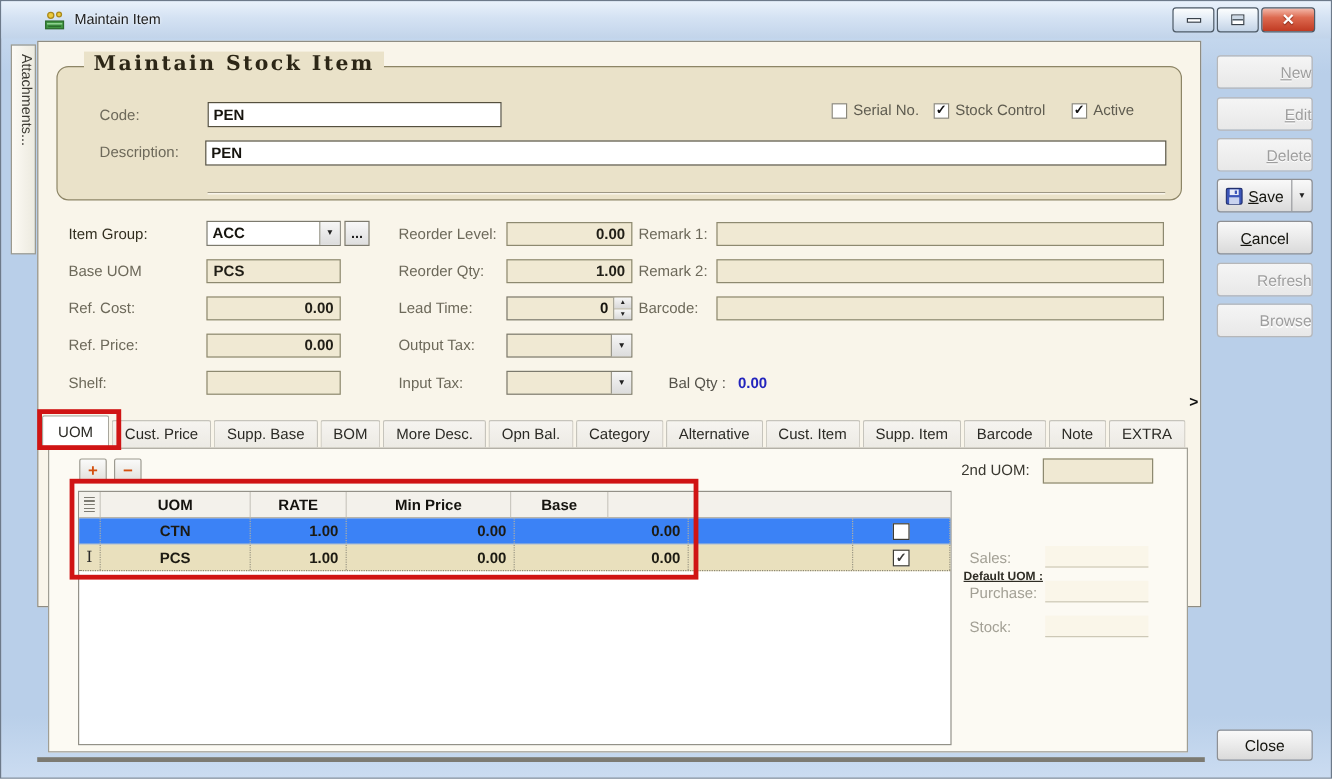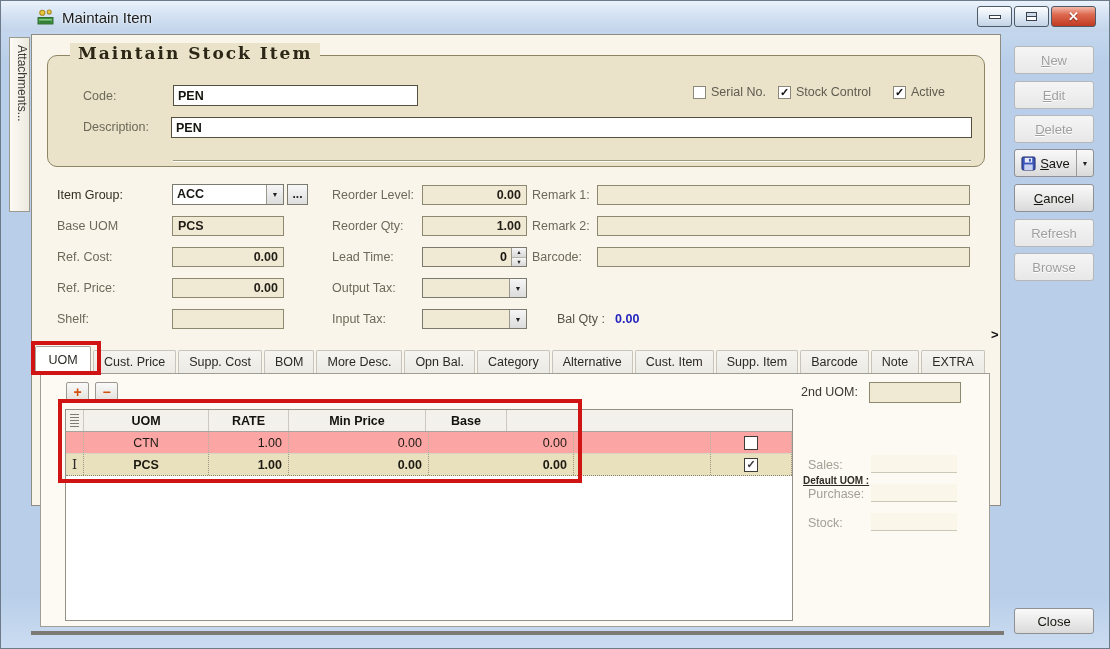--- a/index.html
+++ b/index.html
@@ -4,21 +4,21 @@
 <style>
   * { box-sizing: border-box; margin: 0; padding: 0; }
   body { background:#dfe9f5; font-family:"Liberation Sans", sans-serif; }
   .window { position:relative; width:1110px; height:649px; overflow:hidden;
             background:linear-gradient(#cfdff2,#b9cfe9 60px,#b9cfe9 92%,#cbdcf1);
             border:1px solid #6d7a8a; }
   
   .titlebar { position:absolute; left:0; top:0; width:100%; height:31px;
               background:linear-gradient(#eaf2fb,#d4e2f3 45%,#c2d4ea); }
   .title-icon { position:absolute; left:36px; top:7px; width:17px; height:17px; }
-  .title-text { position:absolute; left:61px; top:8px; font-size:15px; color:#1c1c1c;
+  .title-text { position:absolute; left:61px; top:8px; font-size:12px; color:#1c1c1c;
                 text-shadow:0 0 3px #fff; }
   .winbtns { position:absolute; top:5px; right:13px; display:flex; gap:2px; }
   .winbtn { width:35px; height:21px; border:1px solid #4e5a66; border-radius:3px;
             background:linear-gradient(#fdfefe,#e3ecf6 45%,#c3d3e6);
             display:flex; align-items:center; justify-content:center; cursor:default; }
   .winbtn.close-btn { width:45px; background:linear-gradient(#f4b9aa,#dd6a50 40%,#c03a22);
             color:#fff; font-size:13px; font-weight:bold; text-shadow:0 1px 1px #7c1f10; }
   .glyph-min { width:12px; height:4px; background:#fff; border:1px solid #39424c; }
   .glyph-max { width:11px; height:9px; background:#fff; border:1px solid #39424c; }
   .glyph-max::before { content:""; display:block; height:3px; background:#cdd9e6;
@@ -84,21 +84,21 @@
   .mini-btn { position:absolute; width:23px; height:20px; border:1px solid #9c9a90;
            background:linear-gradient(#fafafa,#e2e0da); color:#d4500f; font-weight:bold;
            font-size:14px; display:flex; align-items:center; justify-content:center;
            border-radius:2px; line-height:1; }
   .gridbox { position:absolute; left:24px; top:35px; width:728px; height:212px;
            background:#fff; border:1px solid #939188; }
   .grow { display:flex; height:22px; }
   .gcell { border-right:1px solid #cac8c0; font-size:12.5px; overflow:hidden;
            display:flex; align-items:center; justify-content:center; }
   .ghead { background:#f3f1eb; border-bottom:1px solid #a7a59b; font-weight:bold; color:#14130e; }
-  .gdata1 { background:#fca5a5; border-bottom:1px solid #d8d4c2; color:#1c1a12; font-weight:normal; }
+  .gdata1 { background:#3b82f6; border-bottom:1px solid #d8d4c2; color:#1c1a12; font-weight:bold; }
   .gdata2 { background:#e9e0bd; border-bottom:1px dotted #8a8674; color:#1c1a12; font-weight:bold; }
   .gdata2 .gcell { border-right:1px dotted #9a9684; }
   .gdata1 .gcell { border-right:1px dotted #b5b1a0; }
   .c0{width:18px;} .c1{width:125px;} .c2{width:80px;} .c3{width:140px;}
   .c4{width:145px;} .c5{width:137px;} .c6{width:81px; border-right:1px solid #cac8c0;}
   .gcell.num { justify-content:flex-end; padding-right:6px; }
   .grip-icon { width:9px; height:13px;
            background:repeating-linear-gradient(to bottom,#7d7b72 0 1px,transparent 1px 3px); }
   .ibeam { font-family:"DejaVu Serif", serif; font-size:13px; color:#2a2a2a; font-weight:normal; }
   .gcheck { width:14px; height:14px; background:#fff; border:1.5px solid #3e3c34;
@@ -110,21 +110,21 @@
            border-bottom:1px solid #cdc8b6; }
   
   .annot { position:absolute; border:4px solid #d01414; pointer-events:none; z-index:20; }
   
   .act-btn { position:absolute; left:1013px; width:80px; height:28px;
            border:1px solid #8e9094; border-radius:3px;
            background:linear-gradient(#f9f9f9,#ececec 45%,#dadada);
            font-size:13px; color:#15150f; display:flex; align-items:center;
            justify-content:center; cursor:default; }
   .act-btn.disabled { color:#9e9e9e; border-color:#b6b7b9;
-           background:linear-gradient(#f5f5f5,#e8e8e8); text-shadow:0 1px 0 #fff; }
+           background:linear-gradient(#f5f5f5,#e8e8e8); text-shadow:0 1px 0 #fff;justify-content:flex-end; }
   .ul { display:inline-block; }
   .ul::first-letter { text-decoration:underline; }
   .save-btn { padding:0; }
   .save-main { flex:1; height:100%; display:flex; align-items:center;
            justify-content:center; gap:4px; border-right:1px solid #9a9b9e; }
   .save-arrow { width:16px; height:100%; display:flex; align-items:center;
            justify-content:center; font-size:7px; color:#222; }
   .chevron { position:absolute; left:990px; top:326px; font-size:13px; font-weight:bold;
            color:#111; cursor:default; }
 </style>
@@ -234,21 +234,21 @@
 
     <label class="fl" style="left:500px; top:215px;">Barcode:</label>
     <div class="field" style="left:565px; top:212px; width:373px;"></div>
 
     <span class="balqty-label" style="left:525px; top:277px;">Bal Qty :</span>
     <span class="balqty-val" style="left:583px; top:277px;">0.00</span>
 
     <div class="tabstrip">
       <div class="tab active">UOM</div>
       <div class="tab">Cust. Price</div>
-      <div class="tab">Supp. Cost</div>
+      <div class="tab">Supp. Base</div>
       <div class="tab">BOM</div>
       <div class="tab">More Desc.</div>
       <div class="tab">Opn Bal.</div>
       <div class="tab">Category</div>
       <div class="tab">Alternative</div>
       <div class="tab">Cust. Item</div>
       <div class="tab">Supp. Item</div>
       <div class="tab">Barcode</div>
       <div class="tab">Note</div>
       <div class="tab">EXTRA</div>

